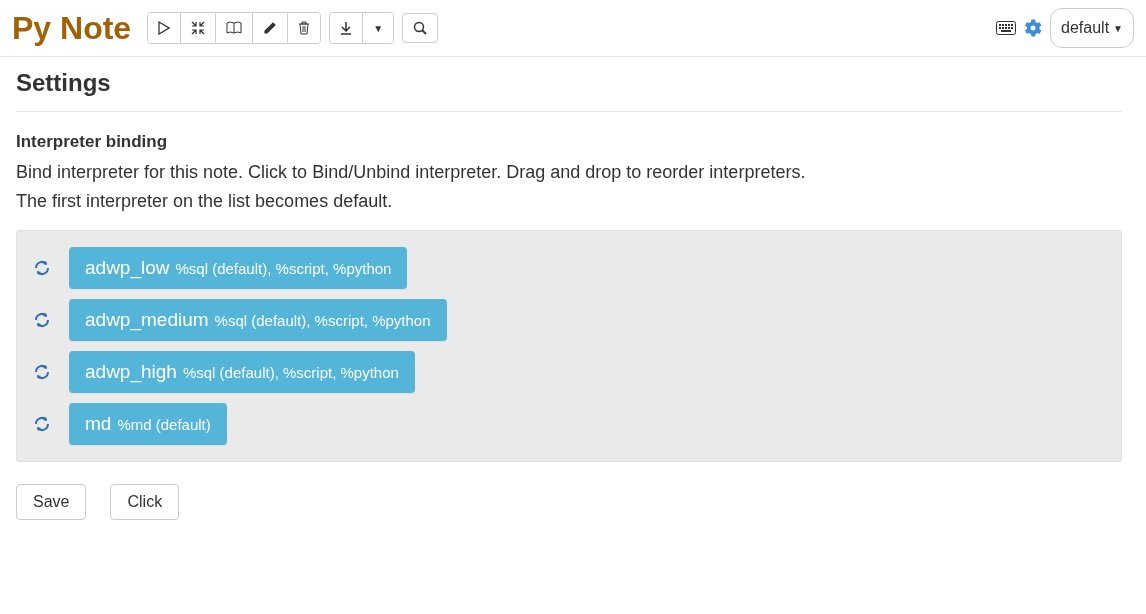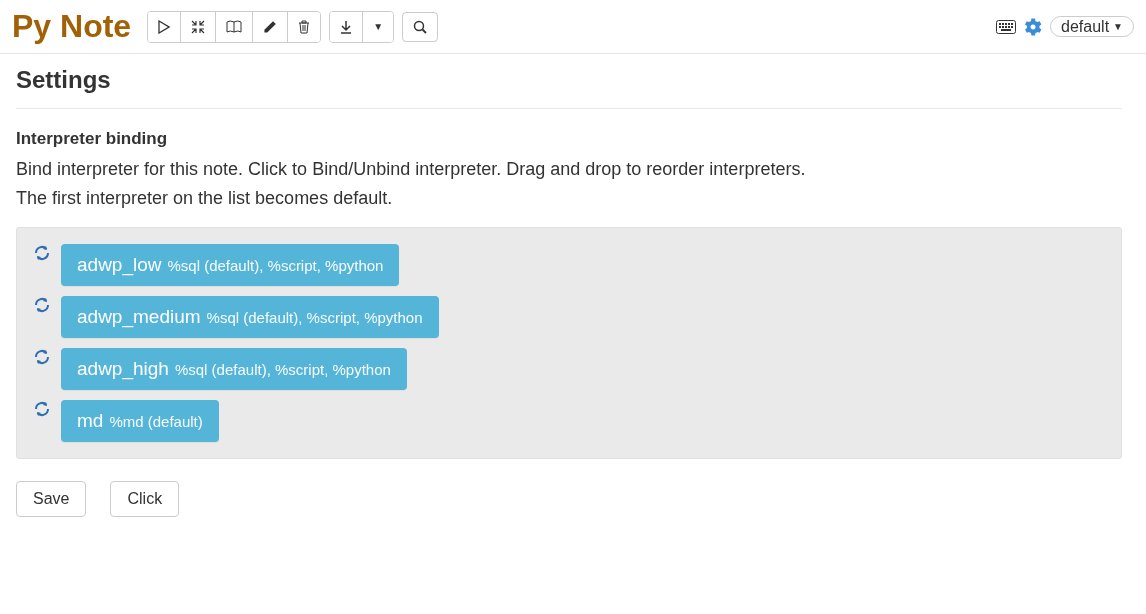--- a/index.html
+++ b/index.html
@@ -57,21 +57,21 @@
     .spacer { flex: 1; }
     .gear-icon { color: #3b8dd6; }
     .default-dd {
       border:1px solid #ccc;
       border-radius:12px;
       padding:4px 10px;
       display:flex;
       align-items:center;
       gap:4px;
       cursor:pointer;
-      height:21px;
+      height:40px;
       background:#fff;
     }
     .caret { font-size:10px; }
     .content {
       padding: 12px 24px 20px 16px;
     }
     .settings-heading {
       font-size: 24px;
       font-weight: 700;
       color: #333;
@@ -93,21 +93,22 @@
     }
     .binding-box {
       background: #eaeaea;
       border: 1px solid #e0e0e0;
       border-radius: 3px;
       padding: 16px;
       margin-bottom: 22px;
     }
     .interp-row {
       display: flex;
-      gap: 10px;
+      align-items: center;
+      gap: 18px;
       margin-bottom: 10px;
     }
     .interp-row:last-child { margin-bottom: 0; }
     .refresh-icon {
       color: #2f6fb1;
       font-size: 18px;
       flex-shrink: 0;
     }
     .interp-pill {
       background: #54b5d8;

